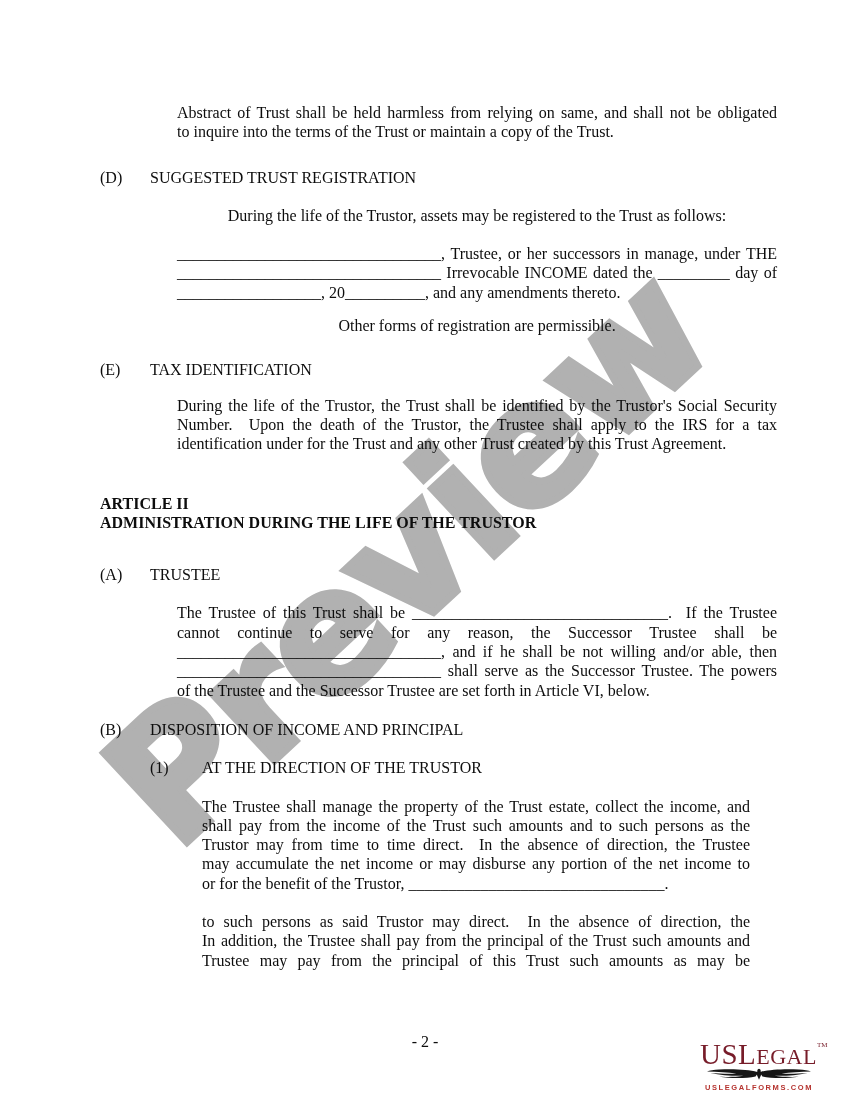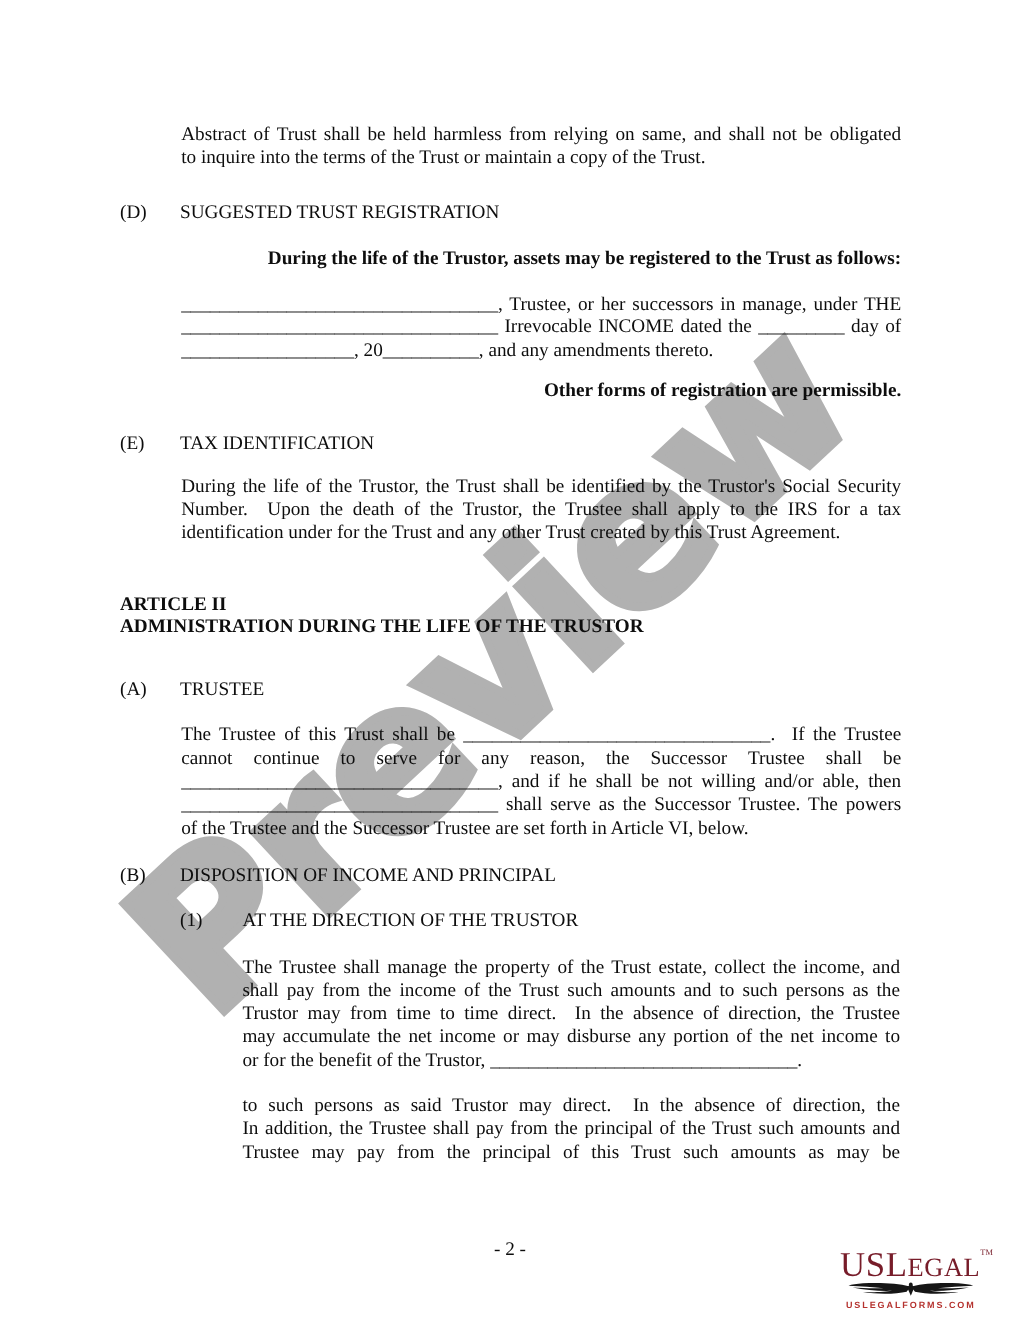--- a/index.html
+++ b/index.html
@@ -29,24 +29,24 @@
     z-index: 0;
     user-select: none;
   }
   .content {
     position: absolute;
     left: 100px;
     top: 103px;
     width: 650px;
     z-index: 1;
   }
-  .p { margin-left: 51px; width: 600px; }
+  .p { margin-left: 77px; width: 600px; }
   .ln { text-align: justify; text-align-last: justify; text-justify: inter-word; }
   .ln.last { text-align: center; text-align-last: left; }
-  .single { text-align: right; font-weight: bold; }
+  .single { text-align: center; }
   .hrow { display: flex; }
   .hlbl { width: 50px; flex: none; }
   .htxt { flex: 1; }
   .subhrow { display: flex; margin-left: 50px; }
   .sublbl { width: 52px; flex: none; }
   .subp { margin-left: 102px; width: 548px; }
   .article { text-align: left; font-weight: bold; width: 650px; }
   .mt-d { margin-top: 26px; }
   .mt-1 { margin-top: 19px; }
   .mt-other { margin-top: 14px; }

